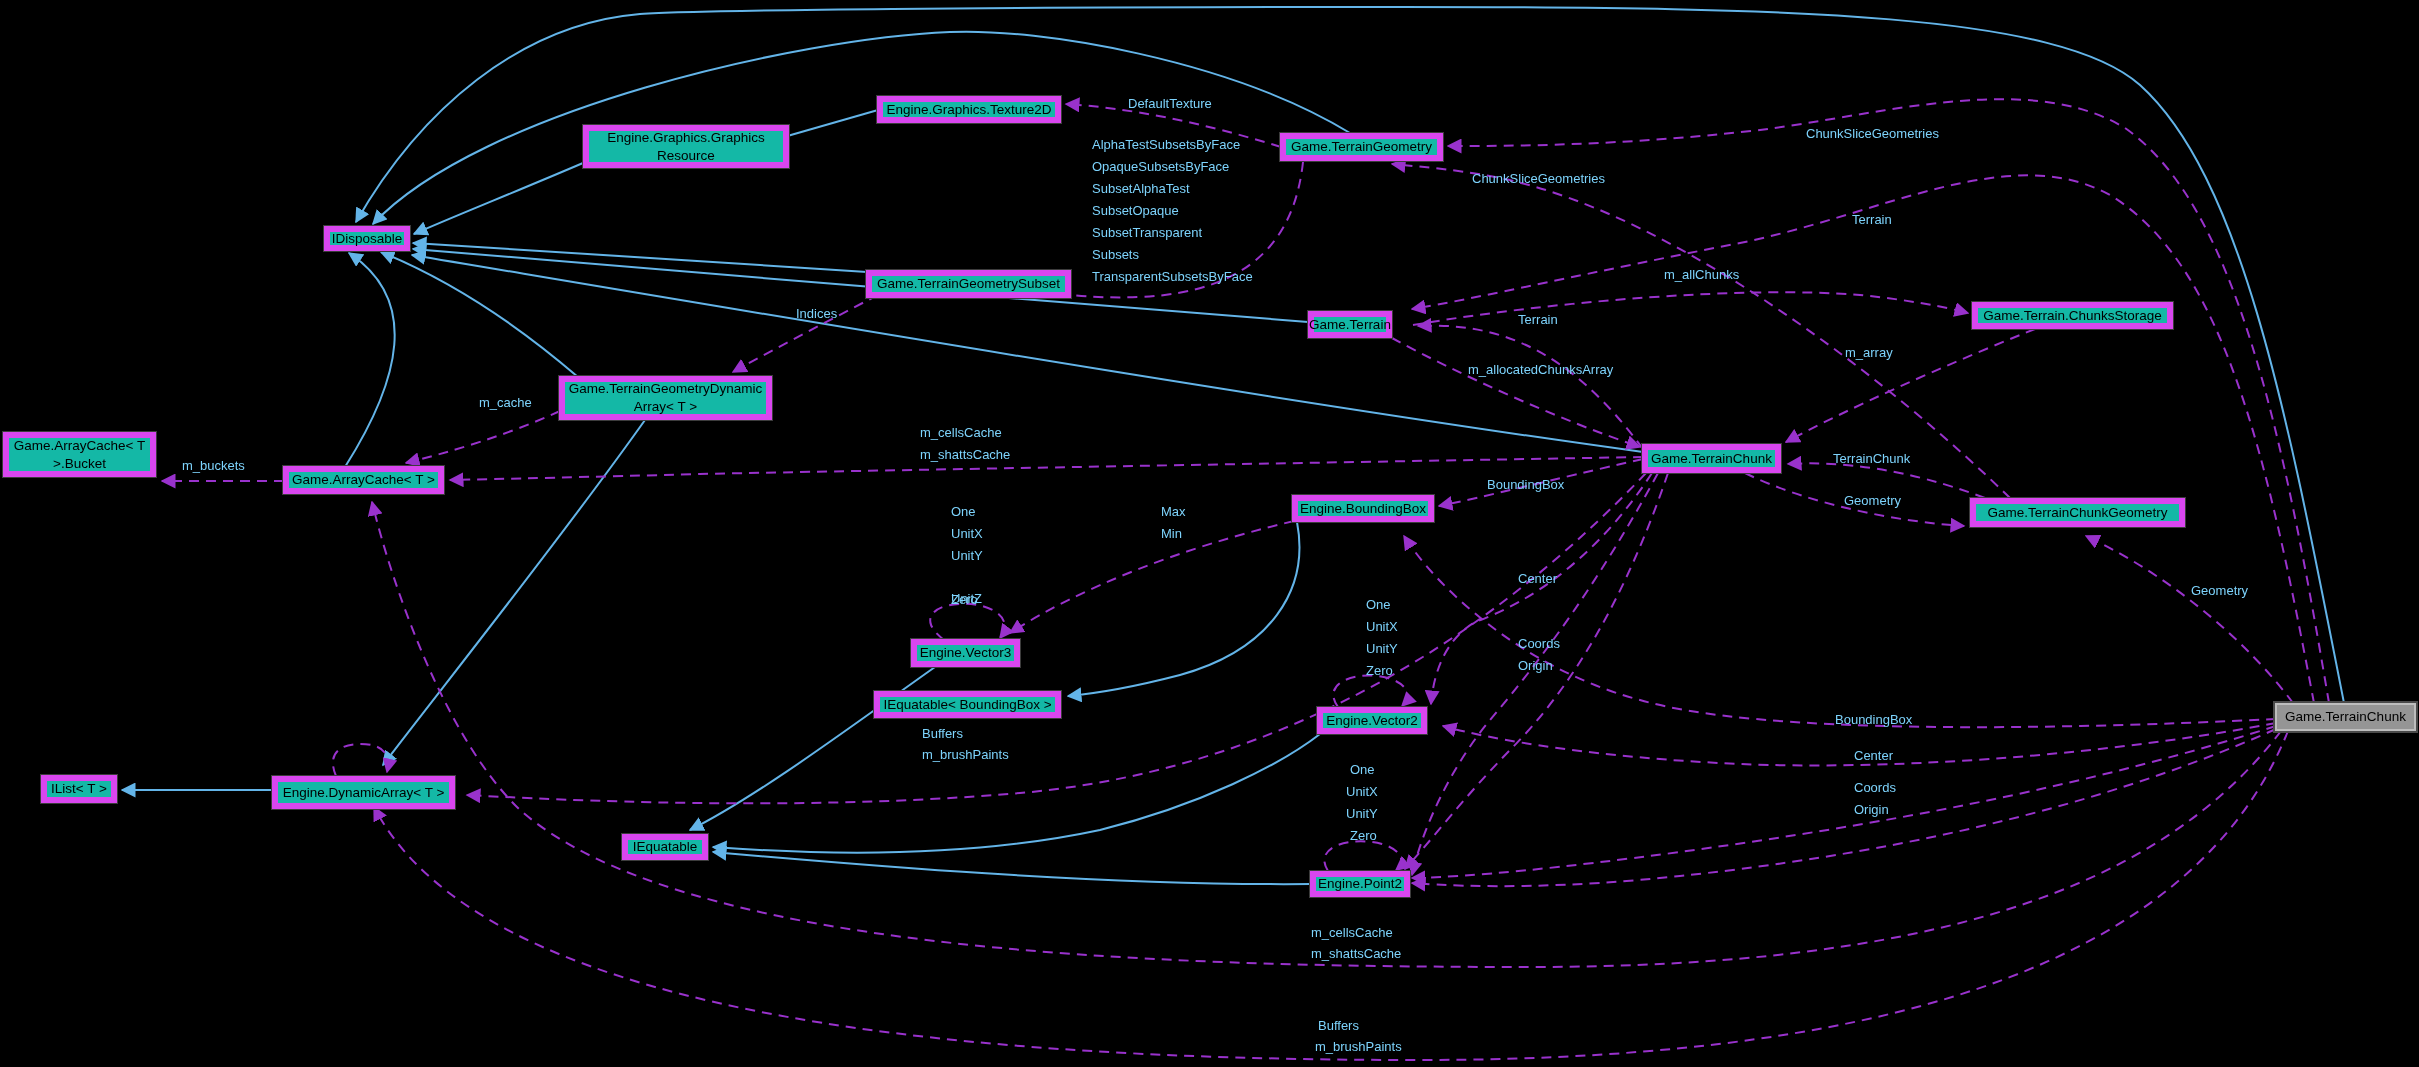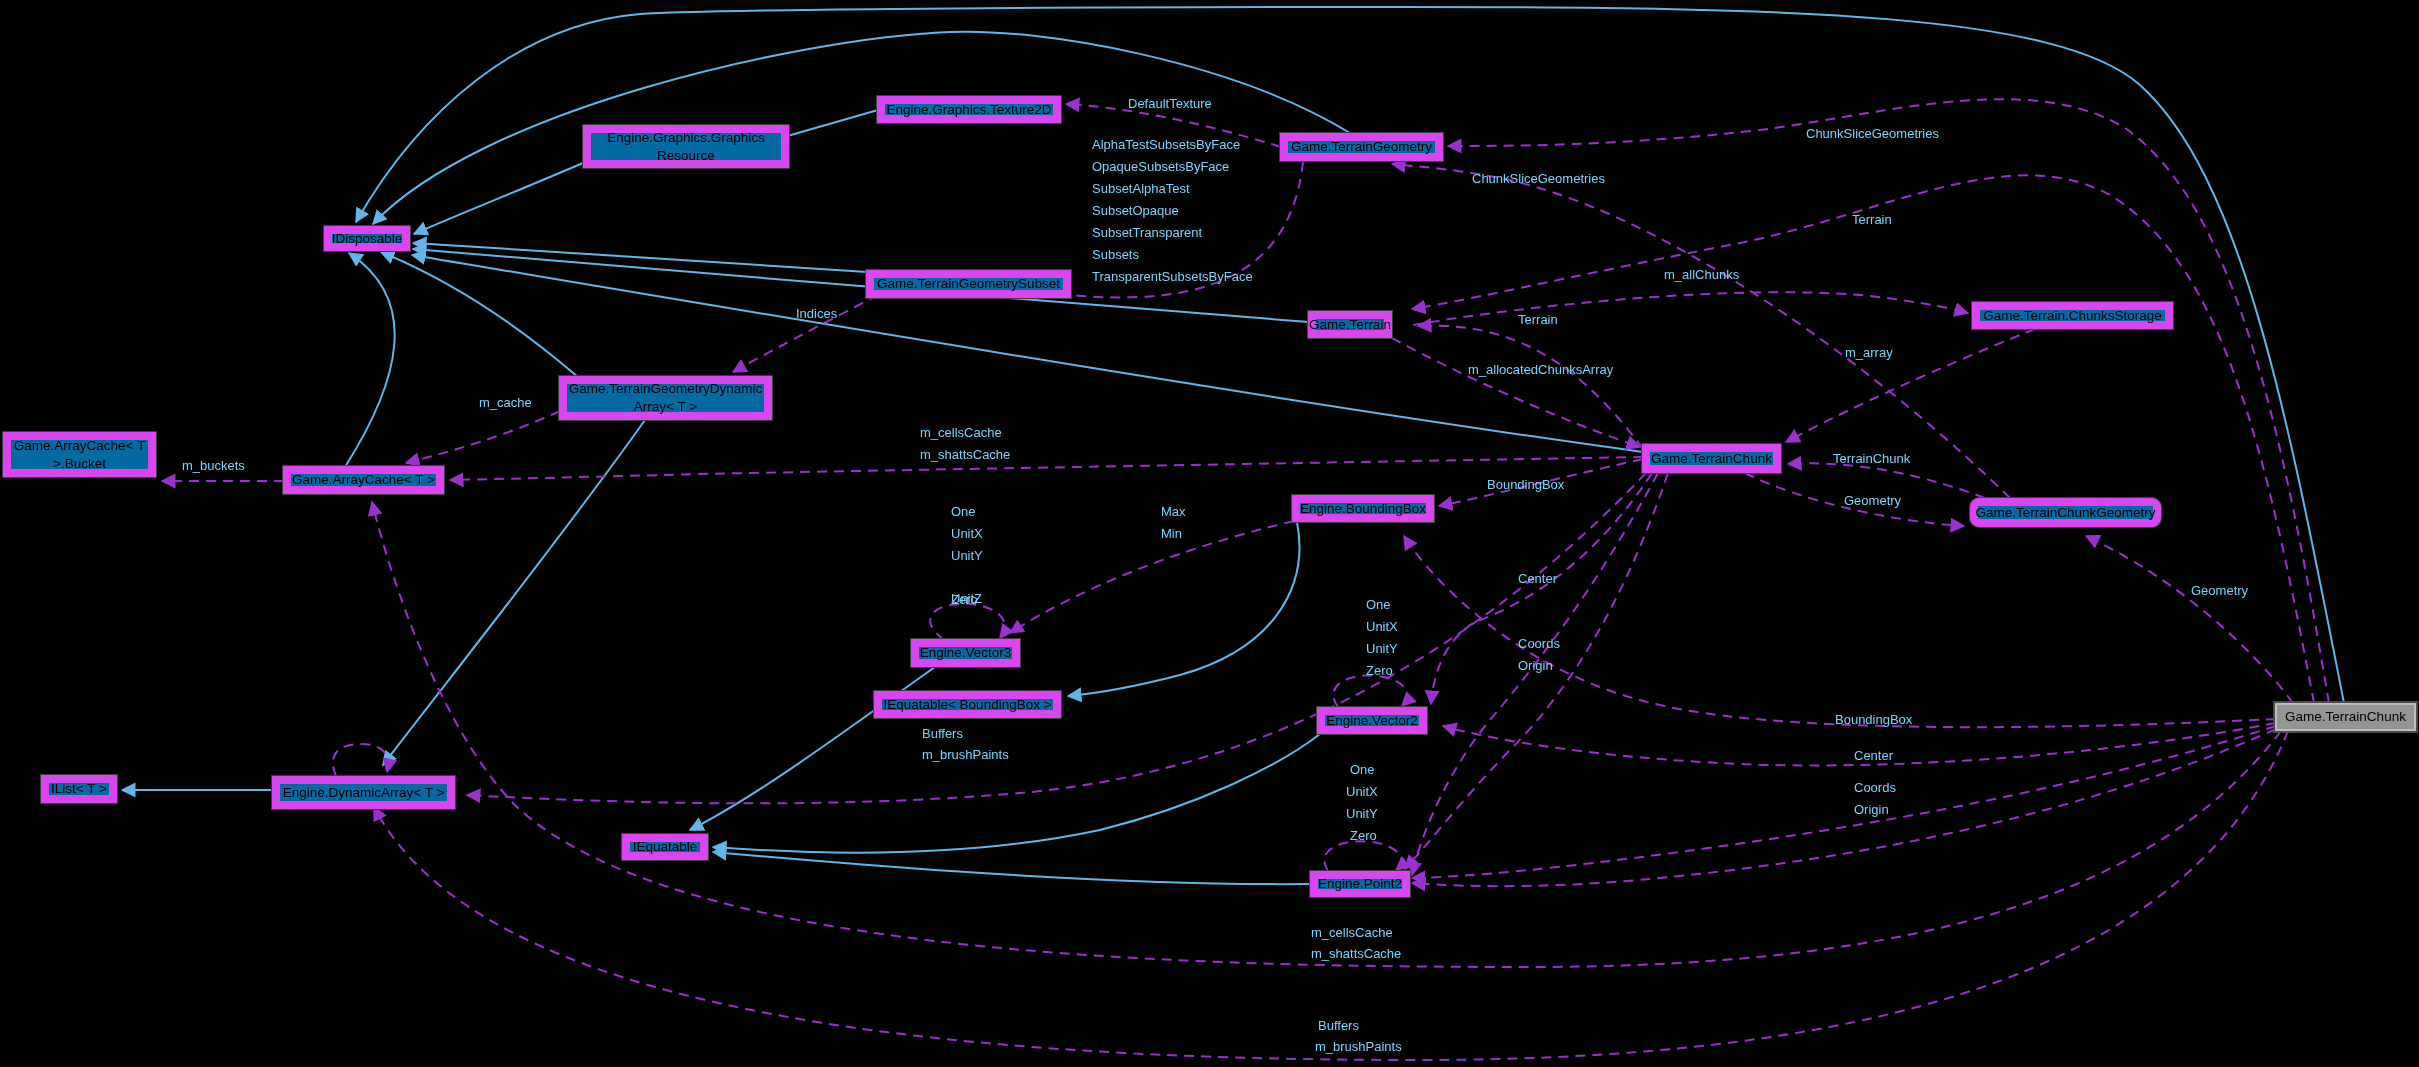--- a/index.html
+++ b/index.html
@@ -2,21 +2,21 @@
 <html><head>
 <meta charset="utf-8">
 <style>
   html,body{margin:0;padding:0;background:#000;}
   #canvas{position:relative;width:2419px;height:1067px;background:#000;overflow:hidden;
           font-family:"Liberation Sans", sans-serif;}
   #edge-layer{position:absolute;left:0;top:0;width:2419px;height:1067px;}
   .edge-inh{fill:none;stroke:#63b4e8;stroke-width:2;}
   .edge-use{fill:none;stroke:#9932cc;stroke-width:2;stroke-dasharray:10 7;}
   .node{position:absolute;display:flex;align-items:center;justify-content:center;
-        text-align:center;background:#0369a1;border:8px solid #d946ef;box-sizing:border-box;
+        text-align:center;background:#14b8a6;border:6px solid #d946ef;box-sizing:border-box;
         color:#000;font-size:13.5px;line-height:18px;white-space:pre-line;cursor:pointer;
         box-shadow:0 0 0 1px #3c3c3c;}
   .node.selected{background:#959595;border:2px solid #bdbdbd;box-shadow:0 0 0 2px #4a4a4a;}
   .elabel{position:absolute;color:#7dd3fc;font-size:13px;line-height:15px;white-space:nowrap;}
 </style>
 </head>
 <body>
 
 <div id="canvas">
   <svg id="edge-layer" viewBox="0 0 2419 1067" xmlns="http://www.w3.org/2000/svg">
@@ -87,21 +87,21 @@
     <div class="node" style="left: 866px; top: 270px; width: 205px; height: 28px;">Game.TerrainGeometrySubset</div>
     <div class="node" style="left: 1308px; top: 311px; width: 84px; height: 27px;">Game.Terrain</div>
     <div class="node" style="left: 1972px; top: 302px; width: 201px; height: 27px;">Game.Terrain.ChunksStorage</div>
     <div class="node" style="left: 559px; top: 376px; width: 213px; height: 44px;">Game.TerrainGeometryDynamic
 Array&lt; T &gt;</div>
     <div class="node" style="left: 3px; top: 432px; width: 153px; height: 45px;">Game.ArrayCache&lt; T
 &gt;.Bucket</div>
     <div class="node" style="left: 283px; top: 466px; width: 161px; height: 28px;">Game.ArrayCache&lt; T &gt;</div>
     <div class="node" style="left: 1642px; top: 444px; width: 139px; height: 29px;">Game.TerrainChunk</div>
     <div class="node" style="left: 1292px; top: 495px; width: 142px; height: 27px;">Engine.BoundingBox</div>
-    <div class="node" style="left: 1970px; top: 498px; width: 191px; height: 29px; border-radius: 9px;">Game.TerrainChunkGeometry</div>
+    <div class="node" style="left: 1970px; top: 498px; width: 215px; height: 29px;">Game.TerrainChunkGeometry</div>
     <div class="node" style="left: 911px; top: 639px; width: 109px; height: 28px;">Engine.Vector3</div>
     <div class="node" style="left: 874px; top: 691px; width: 187px; height: 27px;">IEquatable&lt; BoundingBox &gt;</div>
     <div class="node" style="left: 1317px; top: 707px; width: 110px; height: 27px;">Engine.Vector2</div>
     <div class="node" style="left: 41px; top: 775px; width: 76px; height: 28px;">IList&lt; T &gt;</div>
     <div class="node" style="left: 272px; top: 776px; width: 183px; height: 33px;">Engine.DynamicArray&lt; T &gt;</div>
     <div class="node" style="left: 622px; top: 834px; width: 86px; height: 26px;">IEquatable</div>
     <div class="node" style="left: 1310px; top: 871px; width: 100px; height: 26px;">Engine.Point2</div>
     <div class="node selected" style="left: 2275px; top: 703px; width: 141px; height: 28px;">Game.TerrainChunk</div>
     <div class="elabel" style="left: 1128px; top: 96px;">DefaultTexture</div>
     <div class="elabel" style="left: 1092px; top: 137px;">AlphaTestSubsetsByFace</div>

